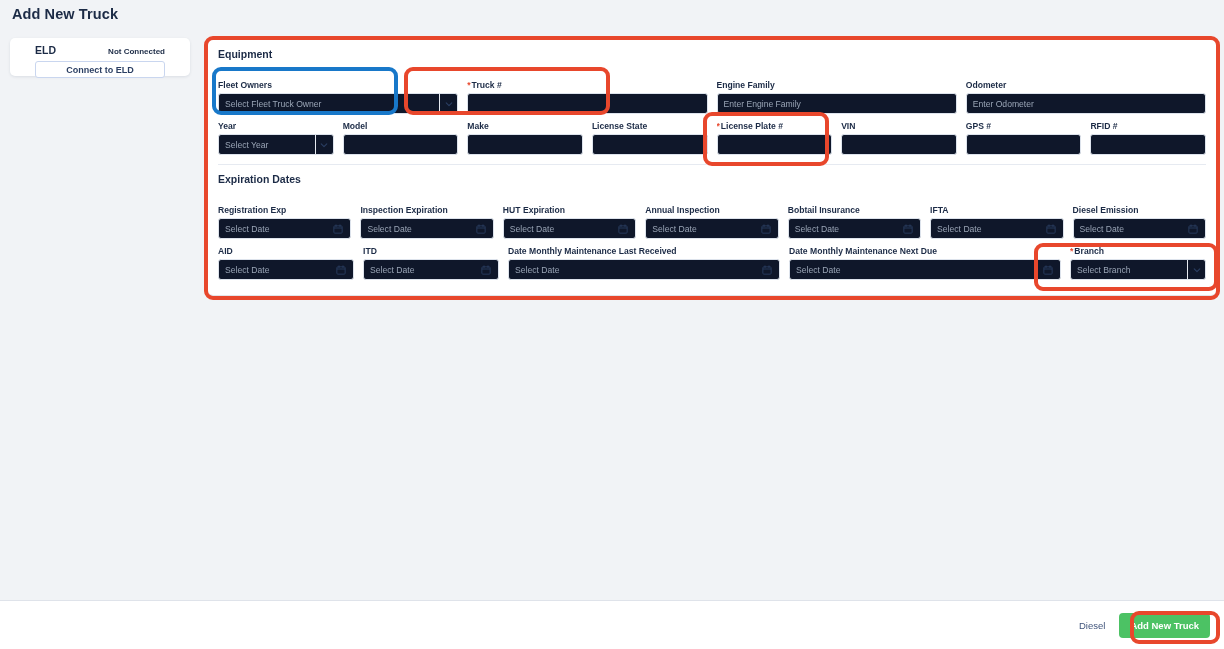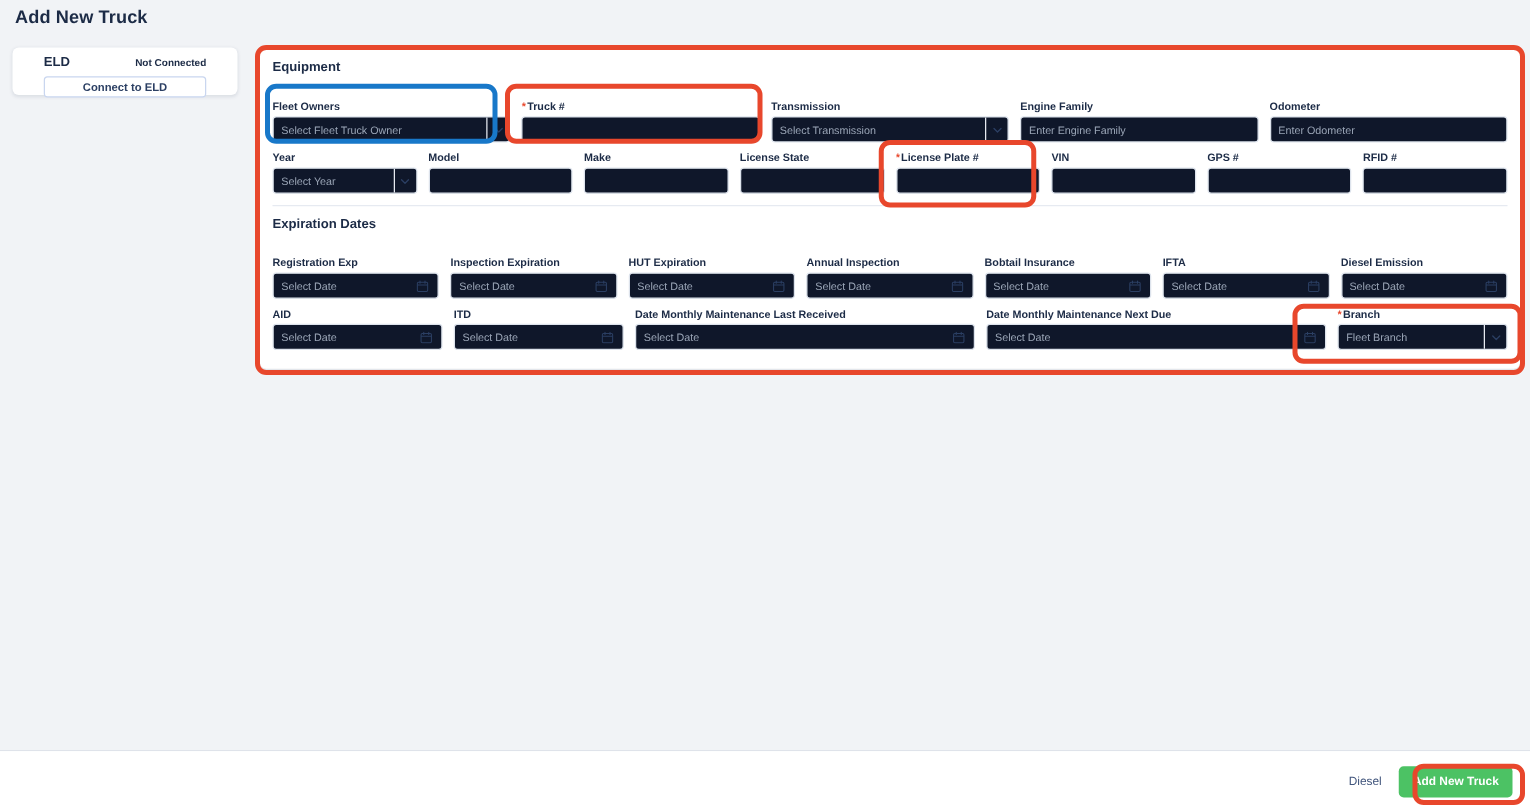--- a/index.html
+++ b/index.html
@@ -145,31 +145,20 @@
               </span>
             </div>
           </div>
           <div class="field">
             <div class="lbl"><span class="req">*</span>Truck #</div>
             <div class="ctl">
               <span class="ph"></span>
             </div>
           </div>
           <div class="field">
-            <div class="lbl">Transmission</div>
-            <div class="ctl sel">
-              <span class="ph">Select Transmission</span>
-              <span class="chev">
-                <svg width="8" height="8" viewBox="0 0 10 10">
-                  <path d="M1.5 3.5 L5 7 L8.5 3.5" fill="none" stroke="#2b3f63" stroke-width="1.3" stroke-linecap="round" stroke-linejoin="round"></path>
-                </svg>
-              </span>
-            </div>
-          </div>
-          <div class="field">
             <div class="lbl">Engine Family</div>
             <div class="ctl">
               <span class="ph">Enter Engine Family</span>
             </div>
           </div>
           <div class="field">
             <div class="lbl">Odometer</div>
             <div class="ctl">
               <span class="ph">Enter Odometer</span>
             </div>
@@ -376,21 +365,21 @@
                   <rect x="1.2" y="2.6" width="11.6" height="10.2" rx="1.4" fill="none" stroke="#2b3f63" stroke-width="1.2"></rect>
                   <path d="M1.2 5.6 H12.8" stroke="#2b3f63" stroke-width="1.2"></path>
                   <path d="M4.2 1.2 V3.6 M9.8 1.2 V3.6" stroke="#2b3f63" stroke-width="1.2" stroke-linecap="round"></path>
                 </svg>
               </span>
             </div>
           </div>
           <div class="field">
             <div class="lbl"><span class="req">*</span>Branch</div>
             <div class="ctl sel">
-              <span class="ph">Fleet Branch</span>
+              <span class="ph">Select Branch</span>
               <span class="chev">
                 <svg width="8" height="8" viewBox="0 0 10 10">
                   <path d="M1.5 3.5 L5 7 L8.5 3.5" fill="none" stroke="#2b3f63" stroke-width="1.3" stroke-linecap="round" stroke-linejoin="round"></path>
                 </svg>
               </span>
             </div>
           </div>
         </div>
 
     </div>

